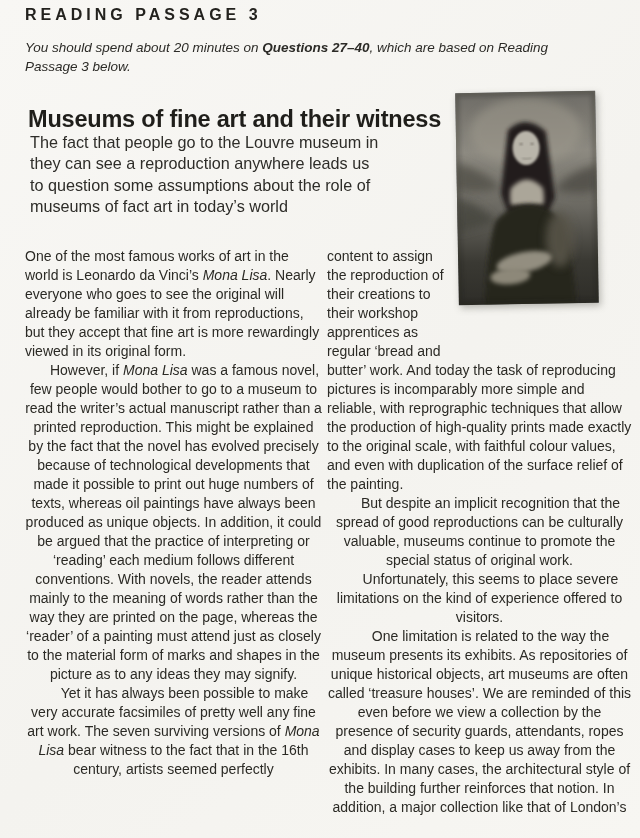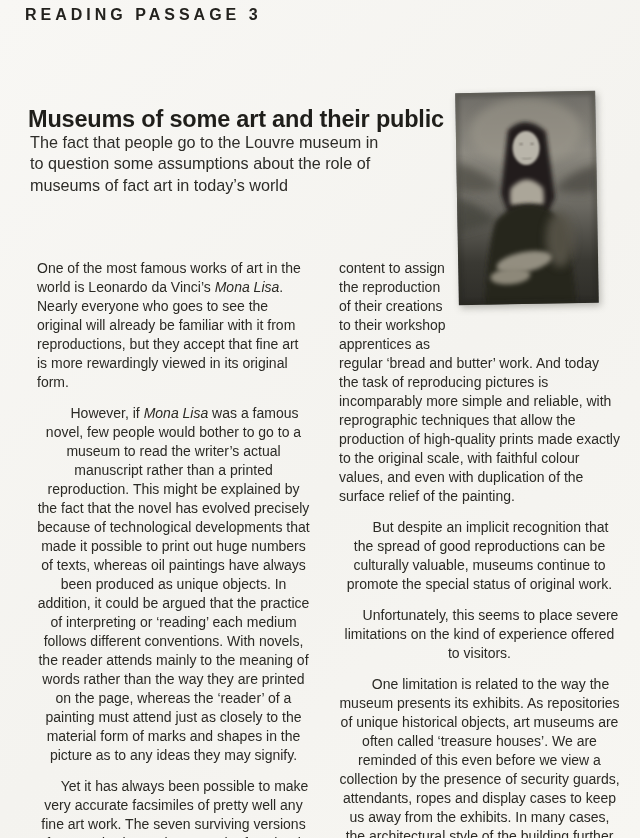--- a/index.html
+++ b/index.html
@@ -29,37 +29,39 @@
     position:absolute; left:457px; top:92px; width:140px; height:212px;
     transform:rotate(-1deg);
     box-shadow:2px 3px 7px rgba(70,68,60,.35);
     background:#777;
   }
   .mona svg { display:block; width:100%; height:100%; }
   .col { position:absolute; top:247px; font-size:14px; line-height:19px; color:#2b2a25; }
   .col-left  { left:25px;  width:297px; }
   .col-right { left:327px; width:305px; }
   .img-spacer { float:right; width:183px; height:96px; }
-  .para { margin:12px; padding:0; }
+  .para { margin:0; padding:0; }
   .para.indent { text-indent:22px;text-align:center; }
   .intro-line { white-space:nowrap; }
   i { font-style:italic; }
 </style>
 </head>
 <body>
 
 <div class="page">
 
   <div class="passage-header">READING PASSAGE 3</div>
 
+  <div class="instructions">You should spend about 20 minutes on <b>Questions 27–40</b>, which are based on Reading Passage 3 below.</div>
 
-  <h1 class="passage-title">Museums of some art and their public</h1>
+  <h1 class="passage-title">Museums of fine art and their witness</h1>
 
   <div class="intro">
     <div class="intro-line">The fact that people go to the Louvre museum in</div>
+    <div class="intro-line">they can see a reproduction anywhere leads us</div>
     <div class="intro-line">to question some assumptions about the role of</div>
     <div class="intro-line">museums of fact art in today’s world</div>
   </div>
 
   <div class="mona" role="img" aria-label="Black and white reproduction of Leonardo da Vinci's Mona Lisa">
     <svg viewBox="0 0 140 212" preserveAspectRatio="none">
       <defs>
         <linearGradient id="bg" x1="0" y1="0" x2="0" y2="1">
           <stop offset="0" stop-color="#6e6c66"></stop>
           <stop offset="0.28" stop-color="#8d8a81"></stop>

